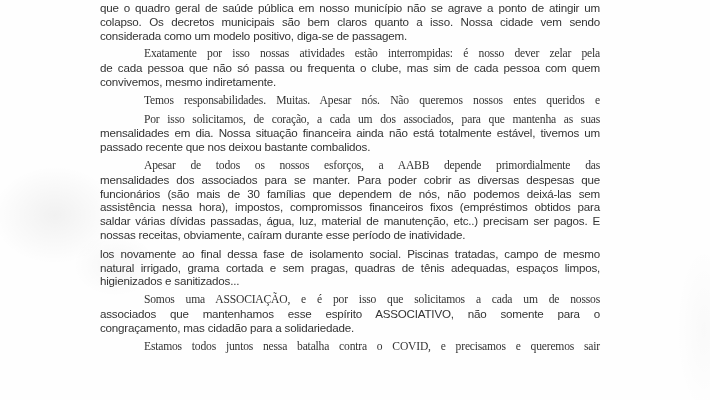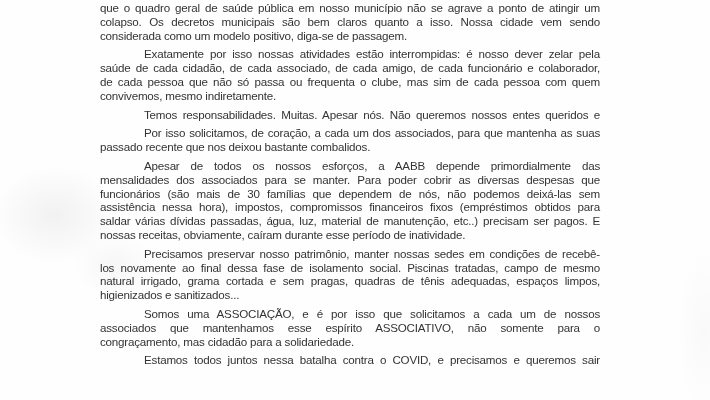--- a/index.html
+++ b/index.html
@@ -33,55 +33,55 @@
   }
   .line {
     text-align: justify;
     text-align-last: justify;
   }
   .line.last {
     text-align-last: left;
   }
   .line.indent {
     text-indent: 44px;
+    font-family: Liberation Serif, serif;
   }
 </style>
 </head>
 <body>
 
 <div class="page">
   <div>
       <div class="para">
         <div class="line">que o quadro geral de saúde pública em nosso município não se agrave a ponto de atingir um</div>
         <div class="line">colapso.  Os decretos municipais são bem claros quanto a isso.  Nossa cidade vem sendo</div>
         <div class="line last">considerada como um modelo positivo, diga-se de passagem.</div>
       </div>
       <div class="para">
         <div class="line indent">Exatamente por isso nossas atividades estão interrompidas: é nosso dever zelar pela</div>
-        <div class="line">saúde de cada cidadão, de cada associado, de cada amigo, de cada funcionário e colaborador,</div>
         <div class="line">de cada pessoa que não só passa ou frequenta o clube, mas sim de cada pessoa com quem</div>
         <div class="line last">convivemos, mesmo indiretamente.</div>
       </div>
       <div class="para">
         <div class="line indent">Temos responsabilidades. Muitas. Apesar nós. Não queremos nossos entes queridos e</div>
       </div>
       <div class="para">
         <div class="line indent">Por isso solicitamos, de coração, a cada um dos associados, para que mantenha as suas</div>
+        <div class="line">mensalidades em dia. Nossa situação financeira ainda não está totalmente estável, tivemos um</div>
         <div class="line last">passado recente que nos deixou bastante combalidos.</div>
       </div>
       <div class="para">
         <div class="line indent">Apesar de todos os nossos esforços, a AABB depende primordialmente das</div>
         <div class="line">mensalidades dos associados para se manter. Para poder cobrir as diversas despesas que</div>
         <div class="line">funcionários (são mais de 30 famílias que dependem de nós, não podemos deixá-las sem</div>
         <div class="line">assistência nessa hora), impostos, compromissos financeiros fixos (empréstimos obtidos para</div>
         <div class="line">saldar várias dívidas passadas, água, luz, material de manutenção, etc..) precisam ser pagos. E</div>
         <div class="line last">nossas receitas, obviamente, caíram durante esse período de inatividade.</div>
       </div>
       <div class="para">
-        <div class="line indent">Precisamos preservar nosso patrimônio, manter nossas sedes em condições de recebê-</div>
         <div class="line">los novamente ao final dessa fase de isolamento social. Piscinas tratadas, campo de mesmo</div>
         <div class="line">natural irrigado, grama cortada e sem pragas, quadras de tênis adequadas, espaços limpos,</div>
         <div class="line last">higienizados e sanitizados...</div>
       </div>
       <div class="para">
         <div class="line indent">Somos uma ASSOCIAÇÃO, e é por isso que solicitamos a cada um de nossos</div>
         <div class="line">associados que mantenhamos esse espírito ASSOCIATIVO, não somente para o</div>
         <div class="line last">congraçamento, mas cidadão para a solidariedade.</div>
       </div>
       <div class="para">

